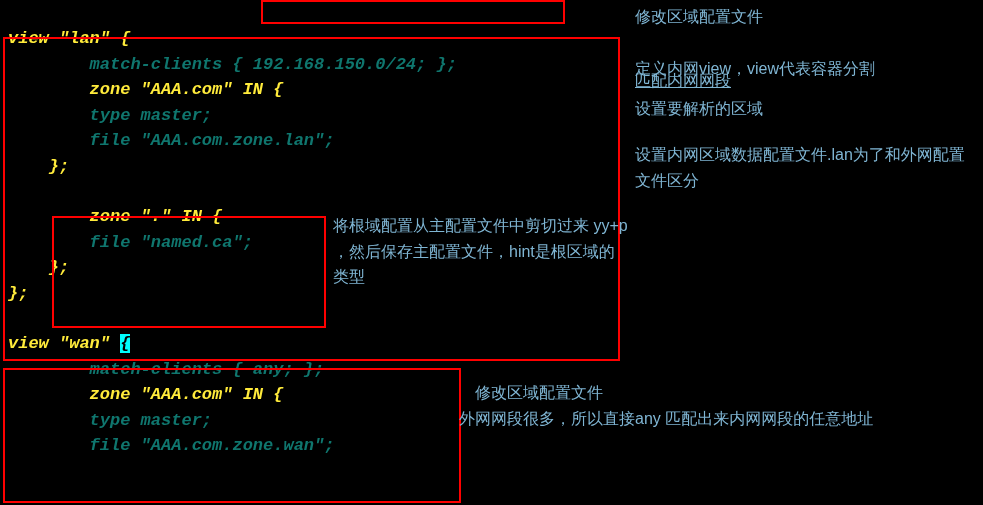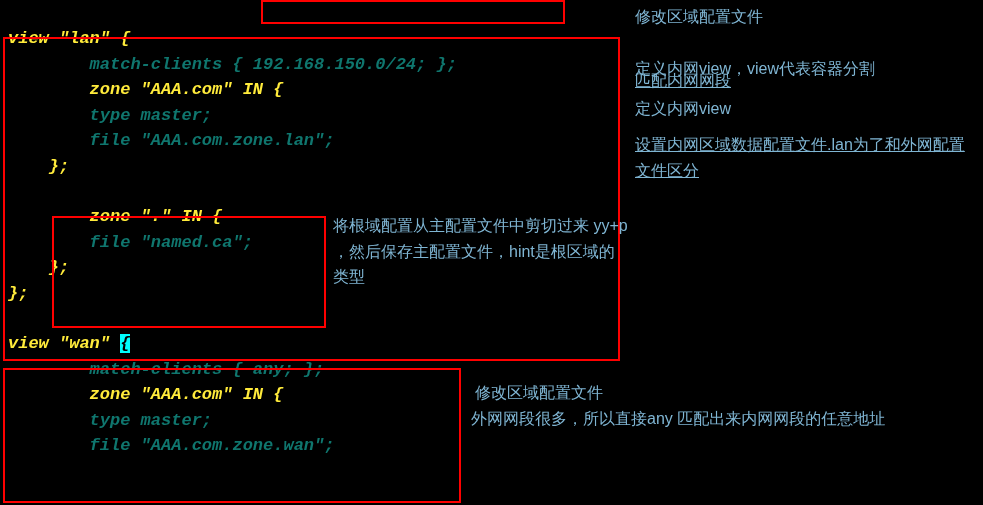--- a/index.html
+++ b/index.html
@@ -78,17 +78,17 @@
 </div>
 
 <div class="redbox" style="left:261px; top:0px; width:304px; height:24px;"></div>
 <div class="redbox" style="left:3px; top:37px; width:617px; height:324px;"></div>
 <div class="redbox" style="left:52px; top:216px; width:274px; height:112px;"></div>
 <div class="redbox" style="left:3px; top:368px; width:458px; height:135px;"></div>
 
 <div class="annotation" style="left:635px; top:4px; width:340px;">修改区域配置文件</div>
 <div class="annotation" style="left:635px; top:40px; width:340px;margin-top:16px;">定义内网view，view代表容器分割</div>
 <div class="annotation" style="left:635px; top:68px; width:340px;text-decoration:underline;">匹配内网网段</div>
-<div class="annotation" style="left:635px; top:96px; width:340px;">定义内网view</div>
-<div class="annotation" style="left:635px; top:132px; width:340px;text-decoration:underline;">设置内网区域数据配置文件.lan为了和外网配置文件区分</div>
+<div class="annotation" style="left:635px; top:96px; width:340px;">设置要解析的区域</div>
+<div class="annotation" style="left:635px; top:142px; width:340px;">设置内网区域数据配置文件.lan为了和外网配置文件区分</div>
 <div class="annotation" style="left:333px; top:213px; width:296px;">将根域配置从主配置文件中剪切过来 yy+p ，然后保存主配置文件，hint是根区域的类型</div>
 <div class="annotation" style="left:475px; top:380px; width:500px;">修改区域配置文件</div>
-<div class="annotation" style="left:471px; top:406px; width:500px;">外网网段很多，所以直接any 匹配出来内网网段的任意地址</div>
+<div class="annotation" style="left:459px; top:406px; width:500px;">外网网段很多，所以直接any 匹配出来内网网段的任意地址</div>
 
 </body></html>

